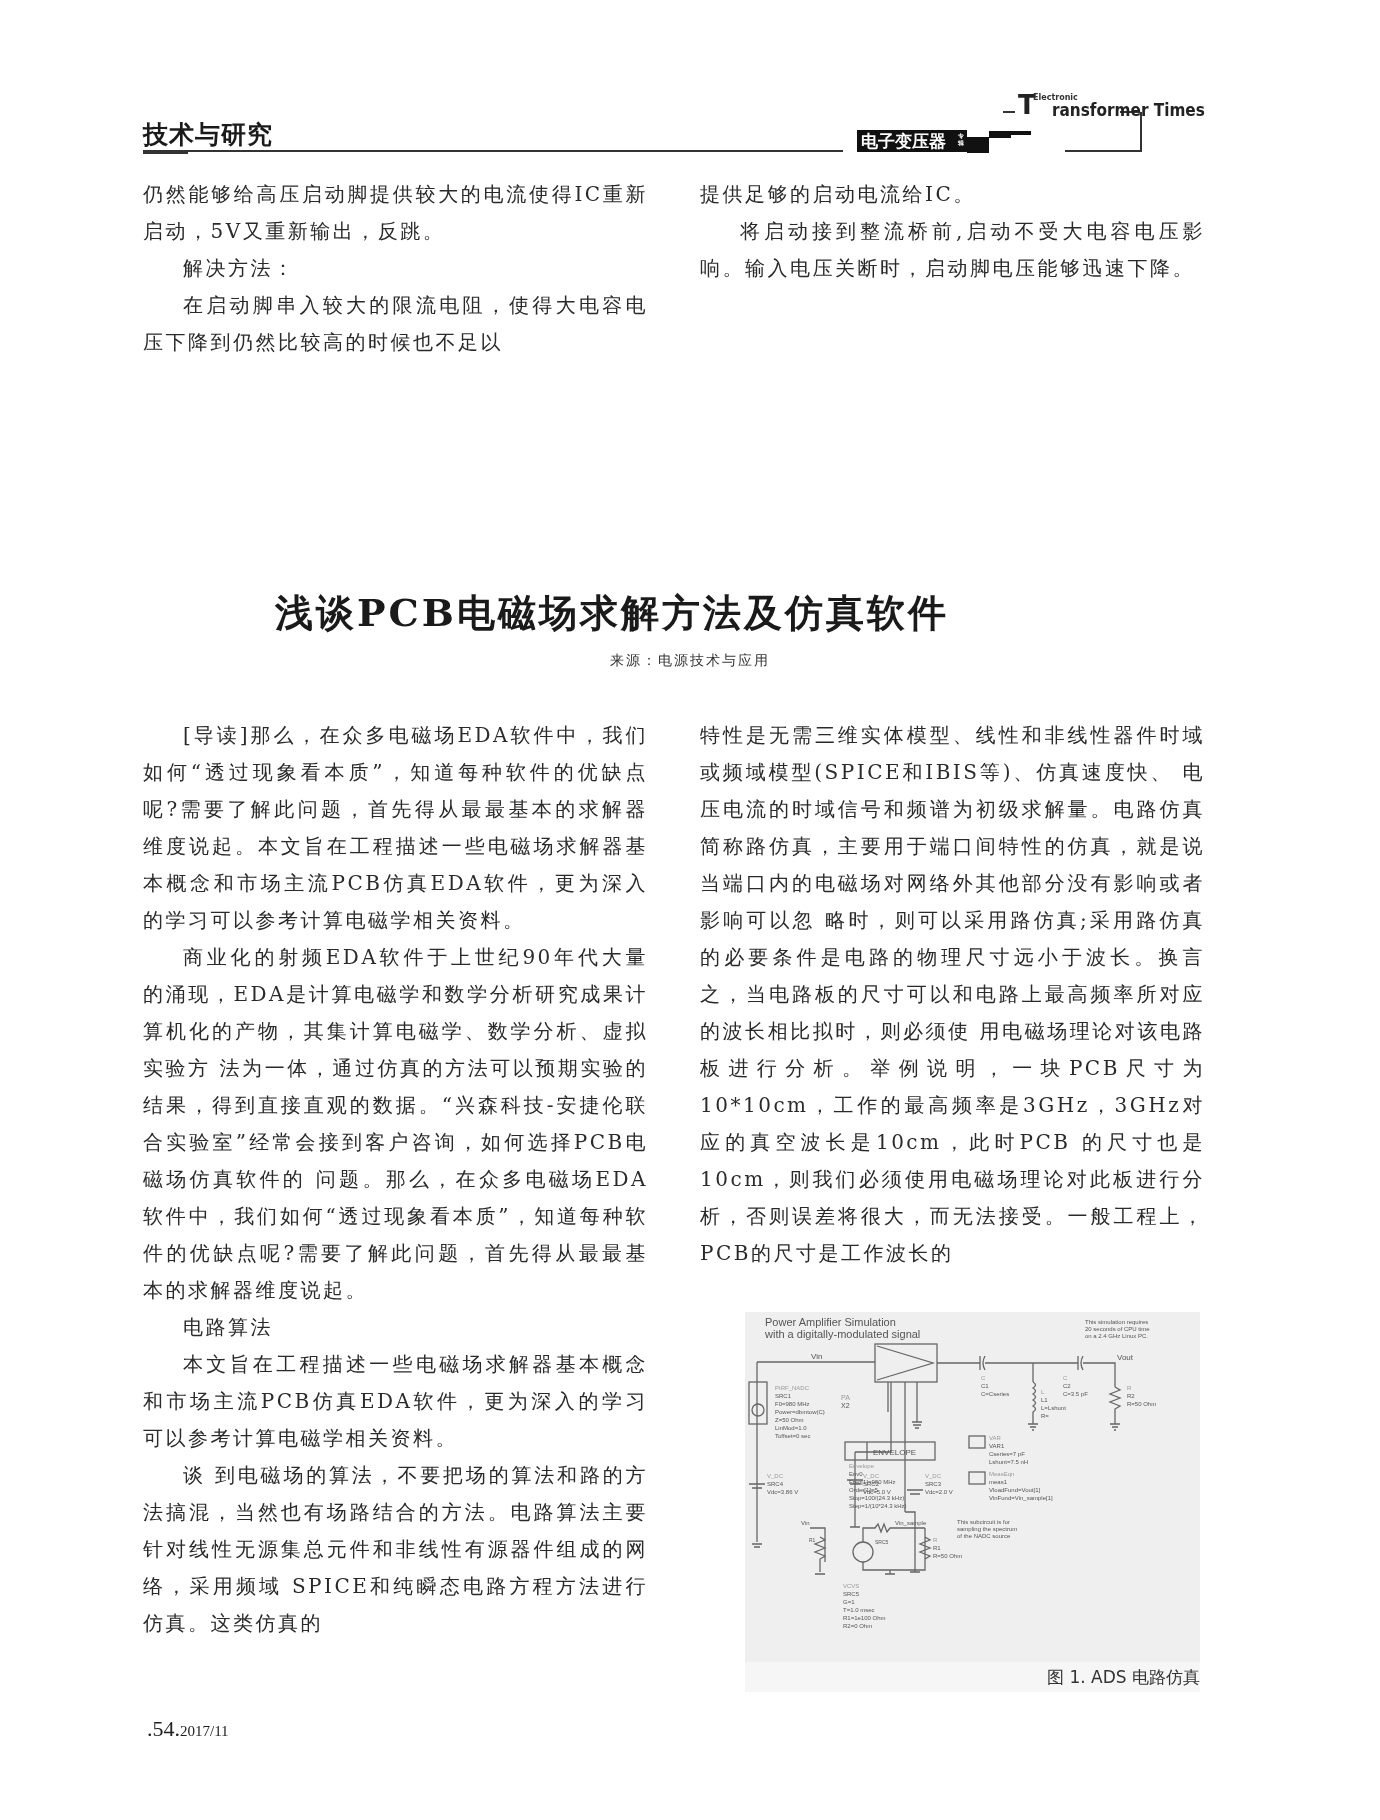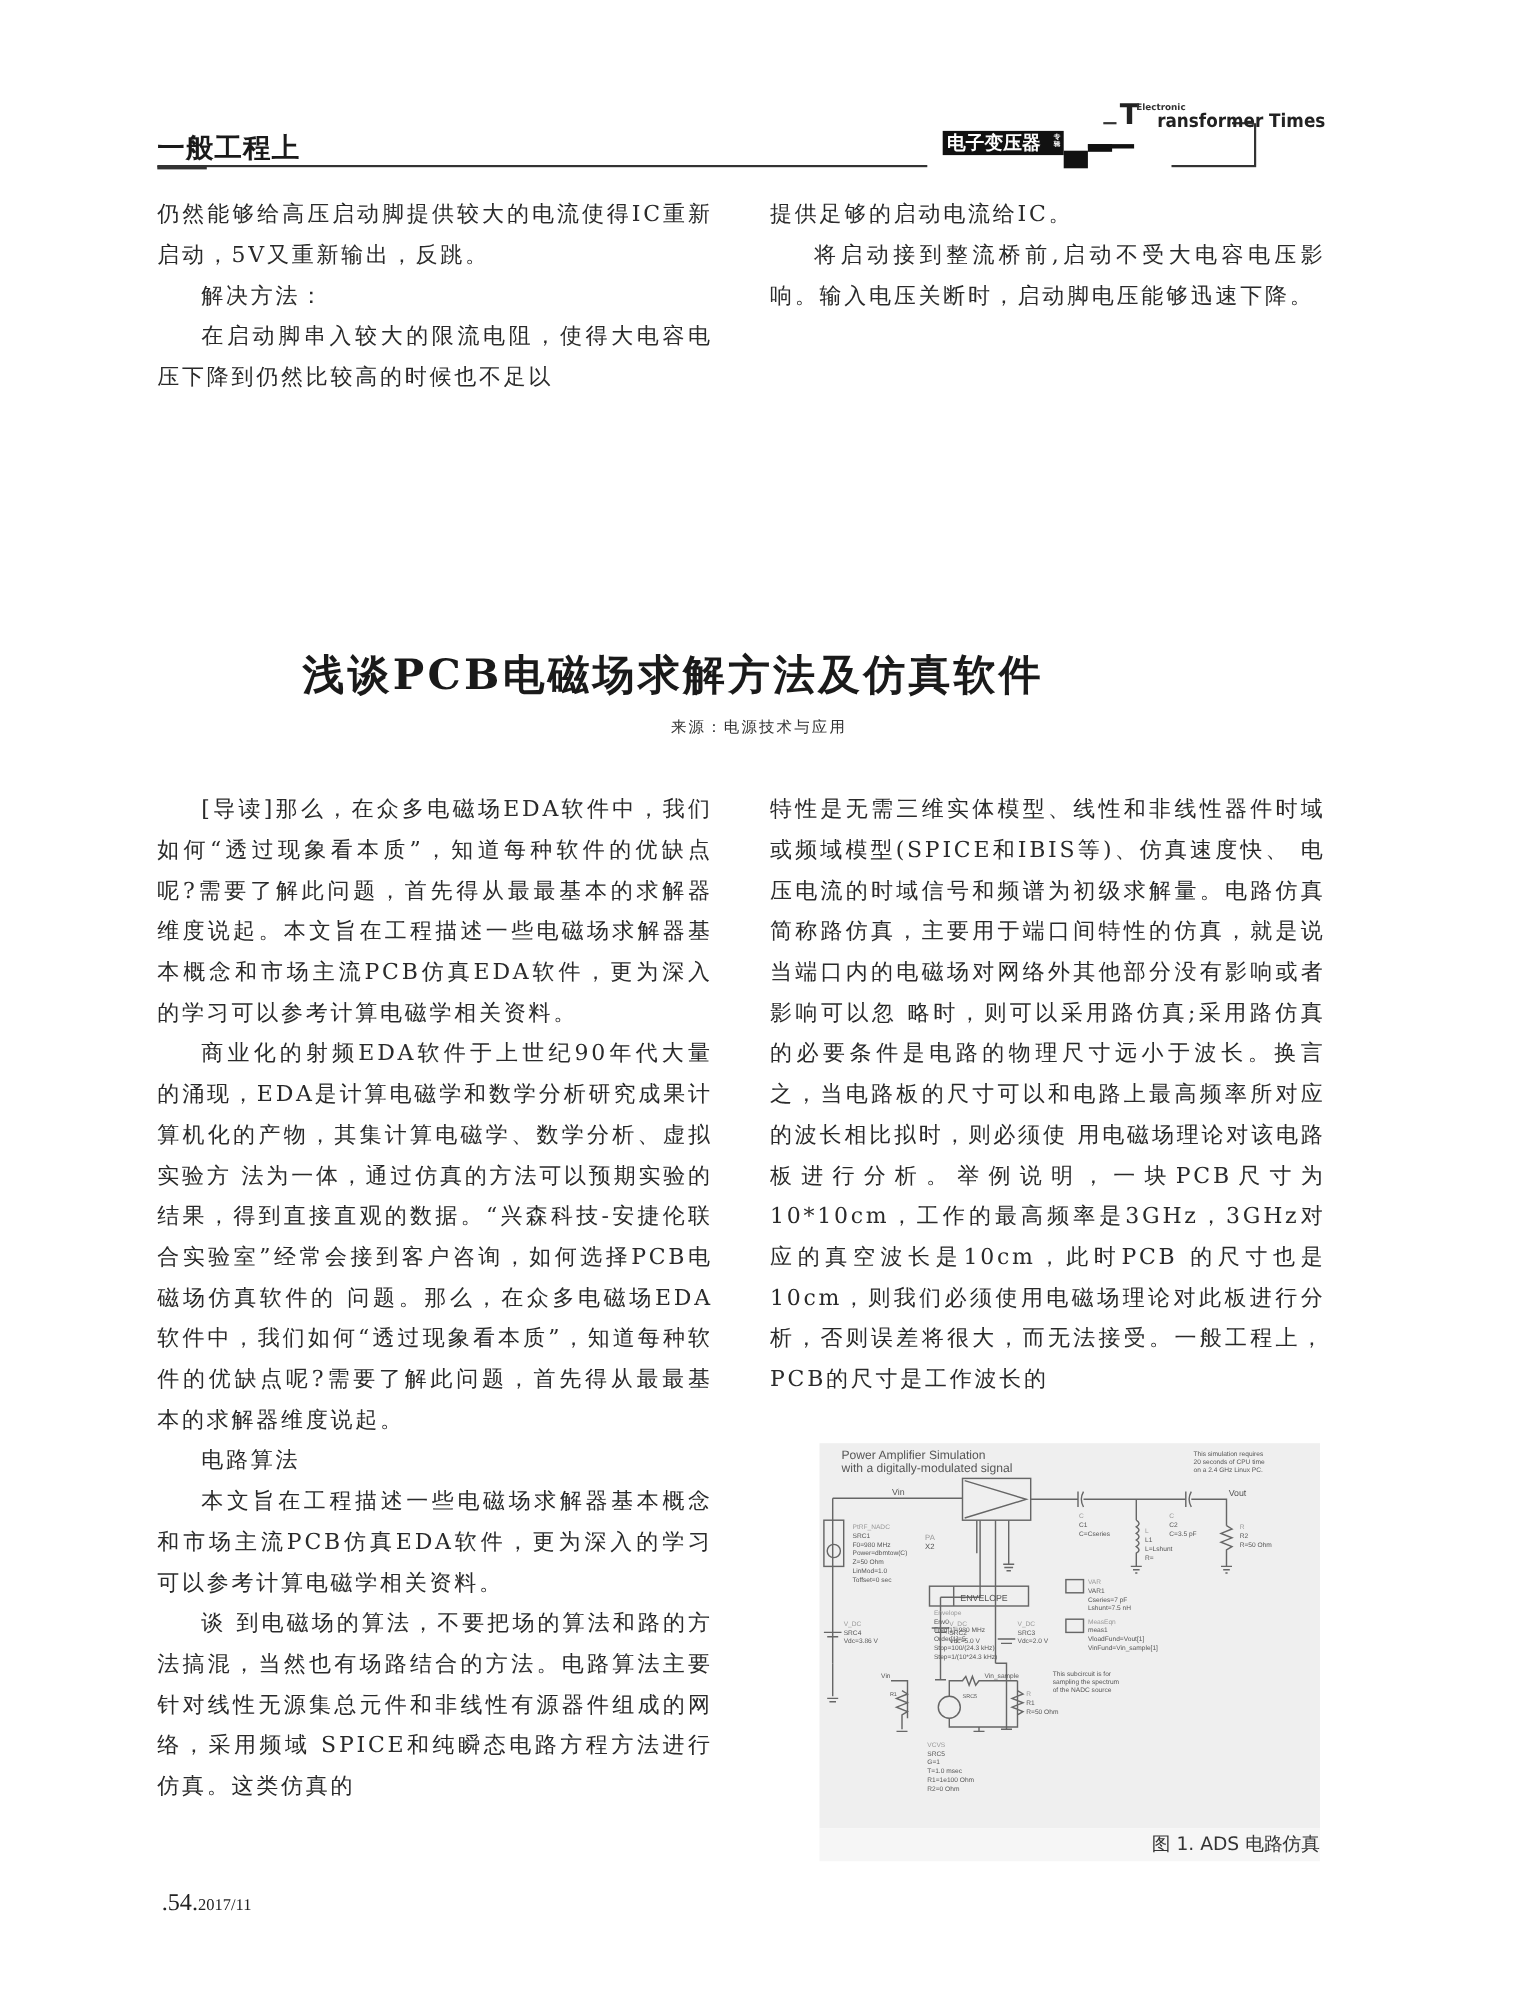--- a/index.html
+++ b/index.html
@@ -2,21 +2,21 @@
 <html><head>
 <meta charset="utf-8">
 <style>
   html,body{margin:0;padding:0;background:#fff;}
   body{width:1380px;height:1820px;position:relative;overflow:hidden;font-family:"DejaVu Serif","Liberation Serif",serif;color:#222;}
   .abs{position:absolute;}
   
   #section-label{left:143px;top:118px;font-family:"DejaVu Sans","Liberation Sans",sans-serif;font-weight:bold;font-size:25px;letter-spacing:1px;color:#1a1a1a;}
   #hdr-line-left{left:143px;top:150px;width:700px;height:2px;background:#333;}
   #hdr-line-left2{left:143px;top:151px;width:45px;height:3px;background:#333;}
-  #brand-block{left:857px;top:119px;width:110px;height:22px;background:#111;color:#fff;font-family:"DejaVu Sans","Liberation Sans",sans-serif;font-weight:bold;font-size:17px;line-height:22px;padding-left:4px;box-sizing:border-box;letter-spacing:0px;}
+  #brand-block{left:857px;top:130px;width:110px;height:22px;background:#111;color:#fff;font-family:"DejaVu Sans","Liberation Sans",sans-serif;font-weight:bold;font-size:17px;line-height:22px;padding-left:4px;box-sizing:border-box;letter-spacing:0px;}
   #brand-sup{position:absolute;right:2px;top:2px;font-size:6px;line-height:7px;width:7px;}
   #brand-step1{left:967px;top:137px;width:22px;height:16px;background:#111;}
   #brand-step2{left:989px;top:131px;width:22px;height:7px;background:#111;}
   #brand-step3{left:989px;top:131px;width:42px;height:4px;background:#111;}
   #hdr-line-right{left:1065px;top:150px;width:75px;height:2px;background:#333;}
   #hdr-vert{left:1140px;top:112px;width:2px;height:40px;background:#333;}
   #hdr-dash-l{left:1003px;top:111px;width:12px;height:2px;background:#333;}
   #hdr-dash-r{left:1120px;top:111px;width:20px;height:2px;background:#333;}
   #mag-T{left:1018px;top:92px;font-family:"DejaVu Sans","Liberation Sans",sans-serif;font-weight:bold;font-size:26px;line-height:26px;color:#222;}
   #mag-electronic{left:1033px;top:93px;font-family:"DejaVu Sans","Liberation Sans",sans-serif;font-size:8px;font-weight:bold;color:#333;}
@@ -35,21 +35,21 @@
   #figure{left:745px;top:1312px;width:455px;height:350px;background:#efefef;overflow:hidden;}
   #figure svg{position:absolute;left:0;top:0;}
   .sch{font-family:"Liberation Sans","DejaVu Sans",sans-serif;fill:#555;}
   #fig-caption{left:745px;top:1662px;width:455px;height:30px;background:#f6f6f6;text-align:right;font-family:"DejaVu Sans","Liberation Sans",sans-serif;font-size:17px;color:#333;line-height:30px;}
   #page-num{left:147px;top:1716px;font-family:"Liberation Serif","DejaVu Serif",serif;font-size:22px;color:#222;}
   #page-num small{font-size:15px;}
 </style>
 </head>
 <body>
 
-<div class="abs" id="section-label">一般工程上</div>
+<div class="abs" id="section-label">技术与研究</div>
 <div class="abs" id="hdr-line-left"></div>
 <div class="abs" id="hdr-line-left2"></div>
 <div class="abs" id="brand-block"><span>电子变压器</span><span id="brand-sup">专辑</span></div>
 <div class="abs" id="brand-step1"></div>
 <div class="abs" id="brand-step2"></div>
 <div class="abs" id="brand-step3"></div>
 <div class="abs" id="hdr-line-right"></div>
 <div class="abs" id="hdr-vert"></div>
 <div class="abs" id="hdr-dash-l"></div>
 <div class="abs" id="hdr-dash-r"></div>

